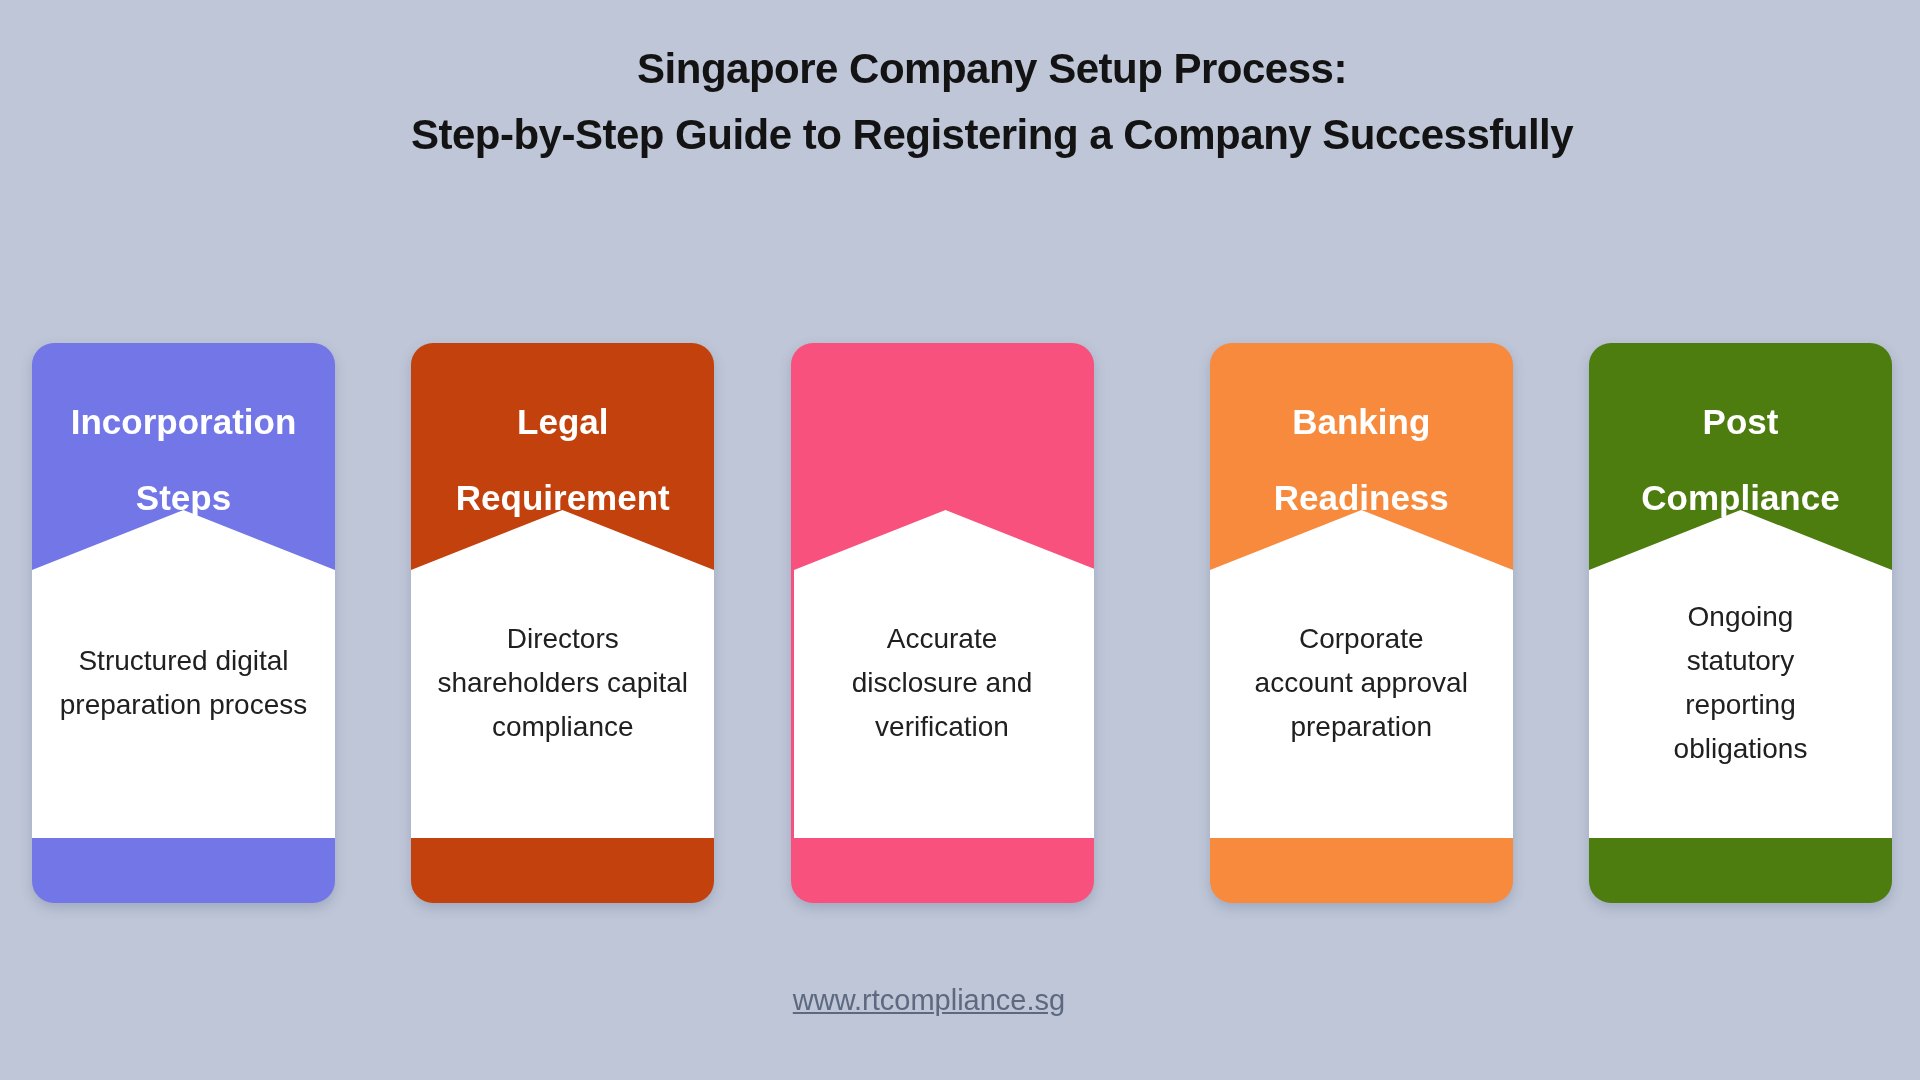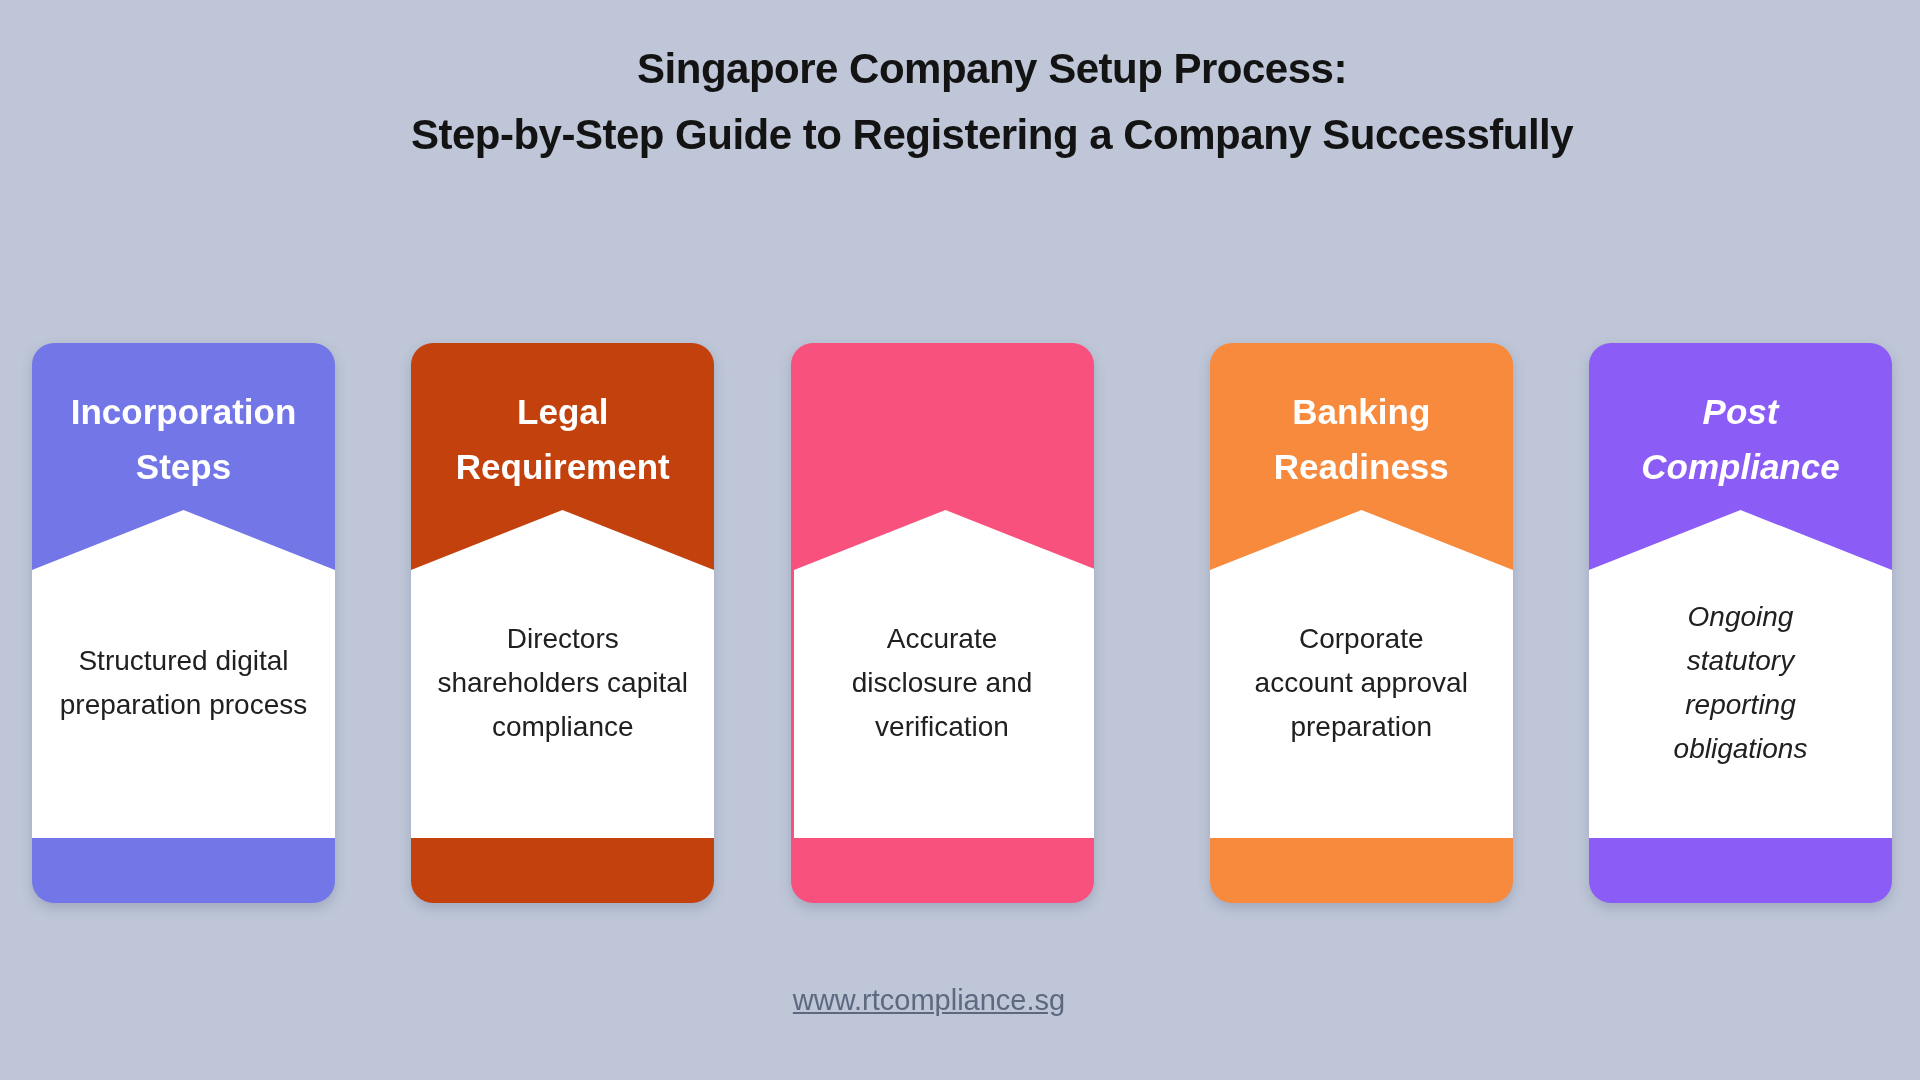--- a/index.html
+++ b/index.html
@@ -47,21 +47,21 @@
   .card-title {
     position: absolute;
     top: 0;
     left: 0;
     right: 0;
     padding-top: 41px;
     text-align: center;
     white-space: pre-line;
     font-size: 35px;
     font-weight: 700;
-    line-height: 55px;
+    line-height: 76px;
     color: #ffffff;
   }
 
   .card-chevron {
     position: absolute;
     top: 167px;
     left: 0;
     width: 303px;
     height: 328px;
     display: block;
@@ -144,21 +144,21 @@
       <svg class="card-chevron" viewBox="0 0 303 328" preserveAspectRatio="none">
         <polygon points="151.5,0 303,60 303,328 0,328 0,60" fill="#ffffff"></polygon>
       </svg>
       <div class="card-title">Banking
 Readiness</div>
       <div class="card-body">Corporate
 account approval
 preparation</div>
     </div>
 
-    <div class="card" style="background-color: #8b5cf6; font-style: italic;">
+    <div class="card" style="background-color: #4d7c0f;">
       <svg class="card-chevron" viewBox="0 0 303 328" preserveAspectRatio="none">
         <polygon points="151.5,0 303,60 303,328 0,328 0,60" fill="#ffffff"></polygon>
       </svg>
       <div class="card-title">Post
 Compliance</div>
       <div class="card-body">Ongoing
 statutory
 reporting
 obligations</div>
     </div>

